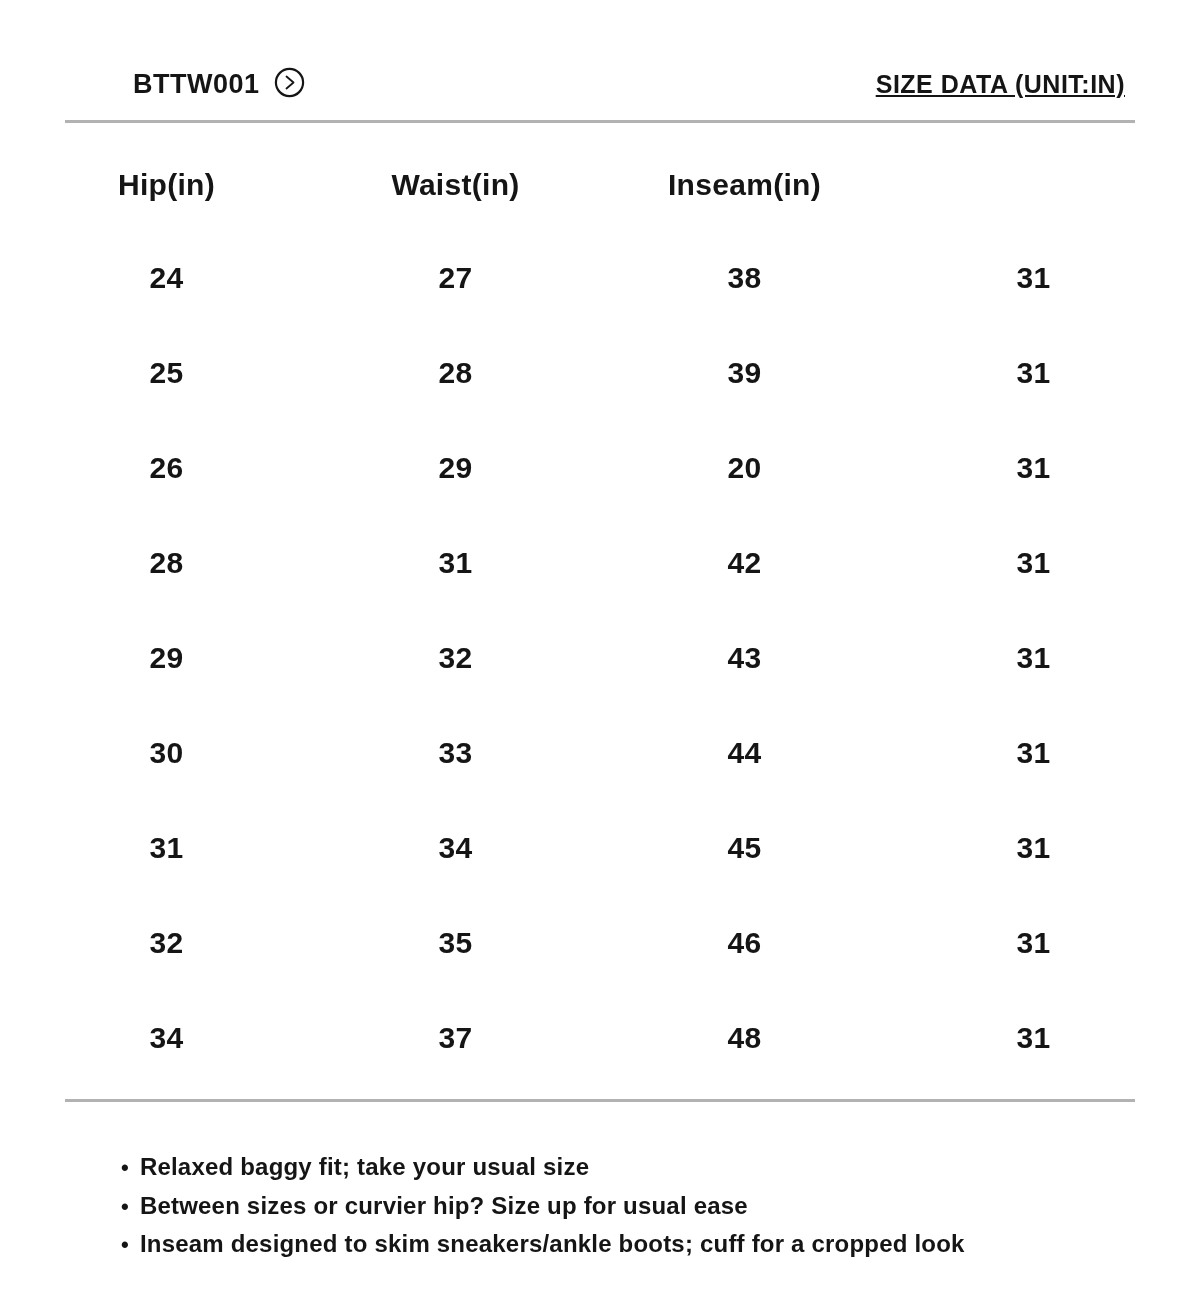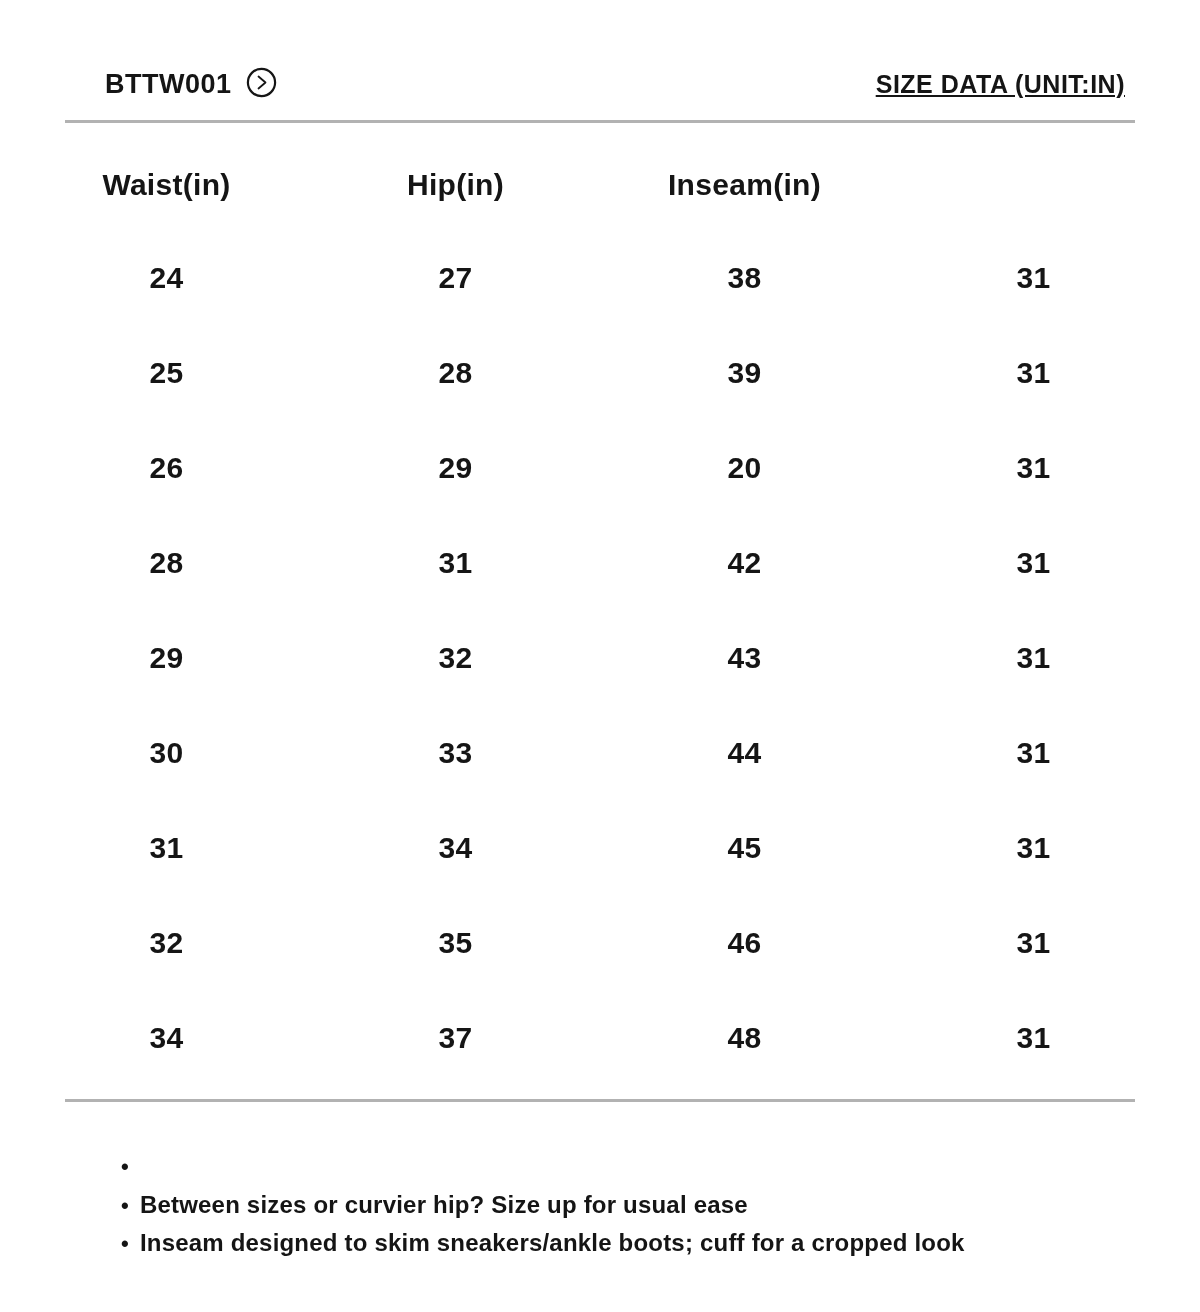--- a/index.html
+++ b/index.html
@@ -25,20 +25,21 @@
     right: 75px;
     height: 40px;
     display: flex;
     justify-content: space-between;
     align-items: center;
   }
   .product-group {
     display: flex;
     align-items: center;
     gap: 14px;
+    margin-left: 28px;
   }
   .product-code {
     font-size: 27px;
     letter-spacing: 0.5px;
   }
   .chev-btn {
     width: 32px;
     height: 32px;
     display: flex;
     align-items: center;
@@ -122,22 +123,22 @@
       </span>
     </button>
   </div>
   <span class="size-data-title">SIZE DATA (UNIT:IN)</span>
 </div>
 
 <div class="rule rule-top"></div>
 
 <div class="size-table">
   <div class="trow theader">
+    <div class="cell">Hip(in)</div>
     <div class="cell">Waist(in)</div>
-    <div class="cell">Hip(in)</div>
     <div class="cell">Inseam(in)</div>
   </div>
   <div id="table-body">
       <div class="trow">
         <div class="cell">24</div>
         <div class="cell">27</div>
         <div class="cell">38</div>
         <div class="cell">31</div>
       </div>
       <div class="trow">
@@ -189,20 +190,21 @@
         <div class="cell">31</div>
       </div>
     </div>
 </div>
 
 <div class="rule rule-bottom"></div>
 
 <ul class="notes" id="notes-list">
     <li class="note">
       <span class="bullet-dot">•</span>
+      <span>Relaxed baggy fit; take your usual size</span>
     </li>
     <li class="note">
       <span class="bullet-dot">•</span>
       <span>Between sizes or curvier hip? Size up for usual ease</span>
     </li>
     <li class="note">
       <span class="bullet-dot">•</span>
       <span>Inseam designed to skim sneakers/ankle boots; cuff for a cropped look</span>
     </li>
   </ul>

